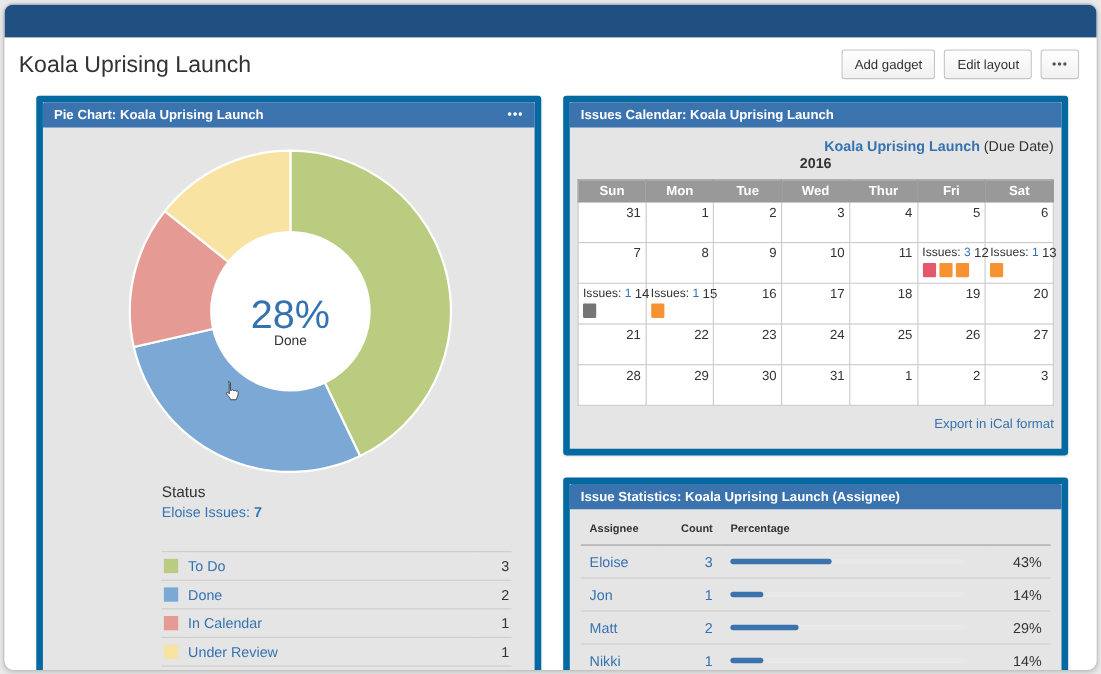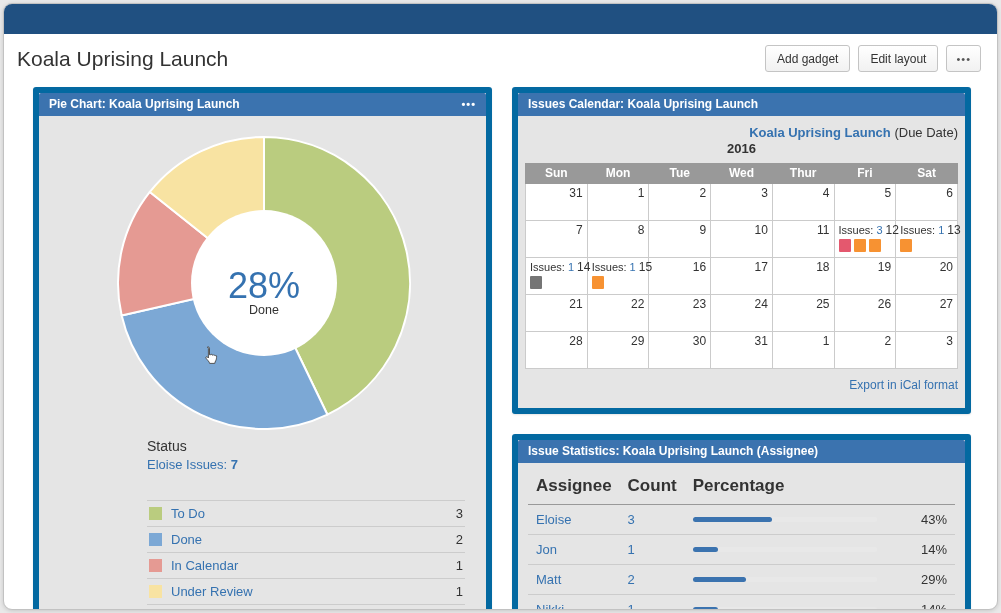--- a/index.html
+++ b/index.html
@@ -80,24 +80,24 @@
   .cell-day { margin-left:auto;text-align:right; }
   .cell-issues { font-size:11px; white-space:nowrap; margin-right:3px; }
   .cell-squares { margin-top:2px; }
   .sq { display:inline-block; width:12px; height:13px; margin-right:3px; border-radius:1px; cursor:pointer; }
   .cal-export { text-align:right; margin-top:9px; font-size:12px; }
 
   
   .stats-body { padding:4px 10px 12px 10px; }
   table.stats { width:100%; border-collapse:collapse; }
   table.stats th {
-    text-align:left; font-size:17px; padding:9px 8px 8px 8px;
+    text-align:left; font-size:10px; padding:9px 8px 8px 8px;
     border-bottom:1px solid #999;
   }
-  table.stats th.num, table.stats td.num { }
+  table.stats th.num, table.stats td.num { text-align:right; }
   table.stats td { font-size:13px; padding:7px 8px; border-bottom:1px solid #ccc; }
   td.bar-cell { padding-right:20px !important; }
   .bar-track { background:#e8e8e8; height:5px; border-radius:3px; position:relative; }
   .bar-fill { background:#3b73af; height:5px; border-radius:3px; }
   .pct-cell { text-align:right; color:#333; }
   tr.total-row td { background:#e8e8e8; border-bottom:1px solid #ccc; }
   tr.total-row .total-label { font-weight:bold; }
   th.col-assignee { width:70px; }
   th.col-count { width:58px; }
   th.col-pct-spacer { width:58px; }

